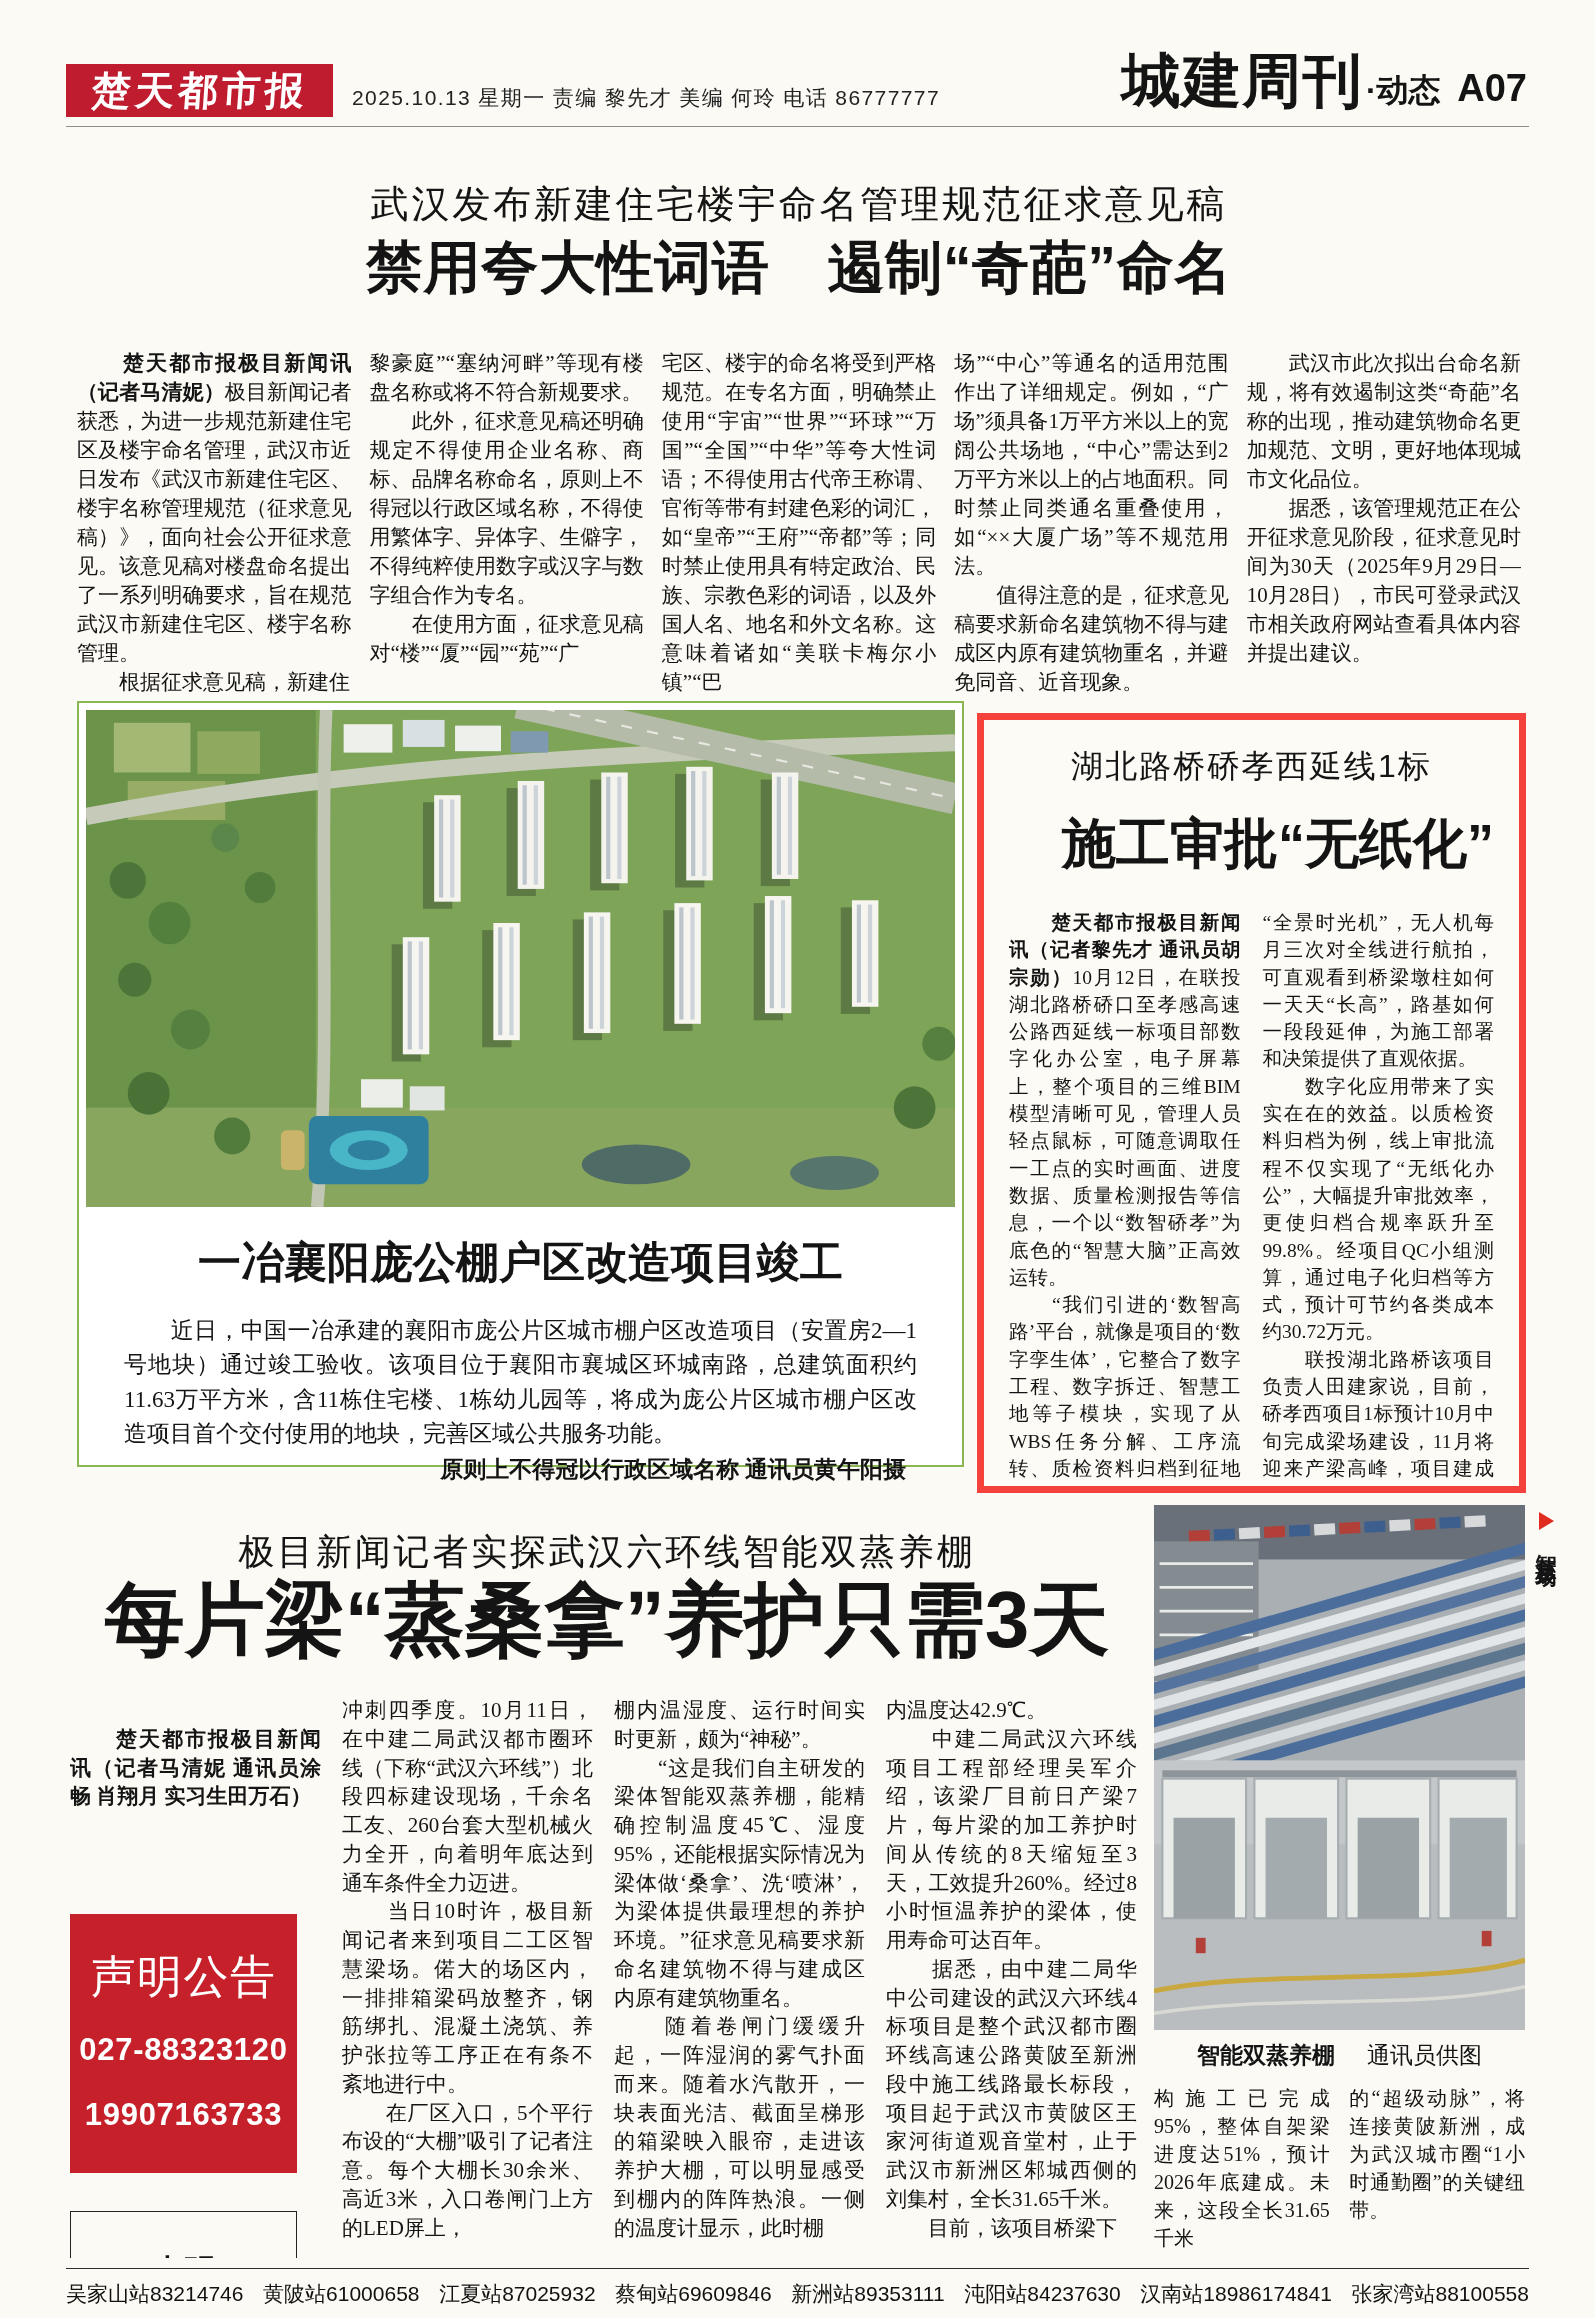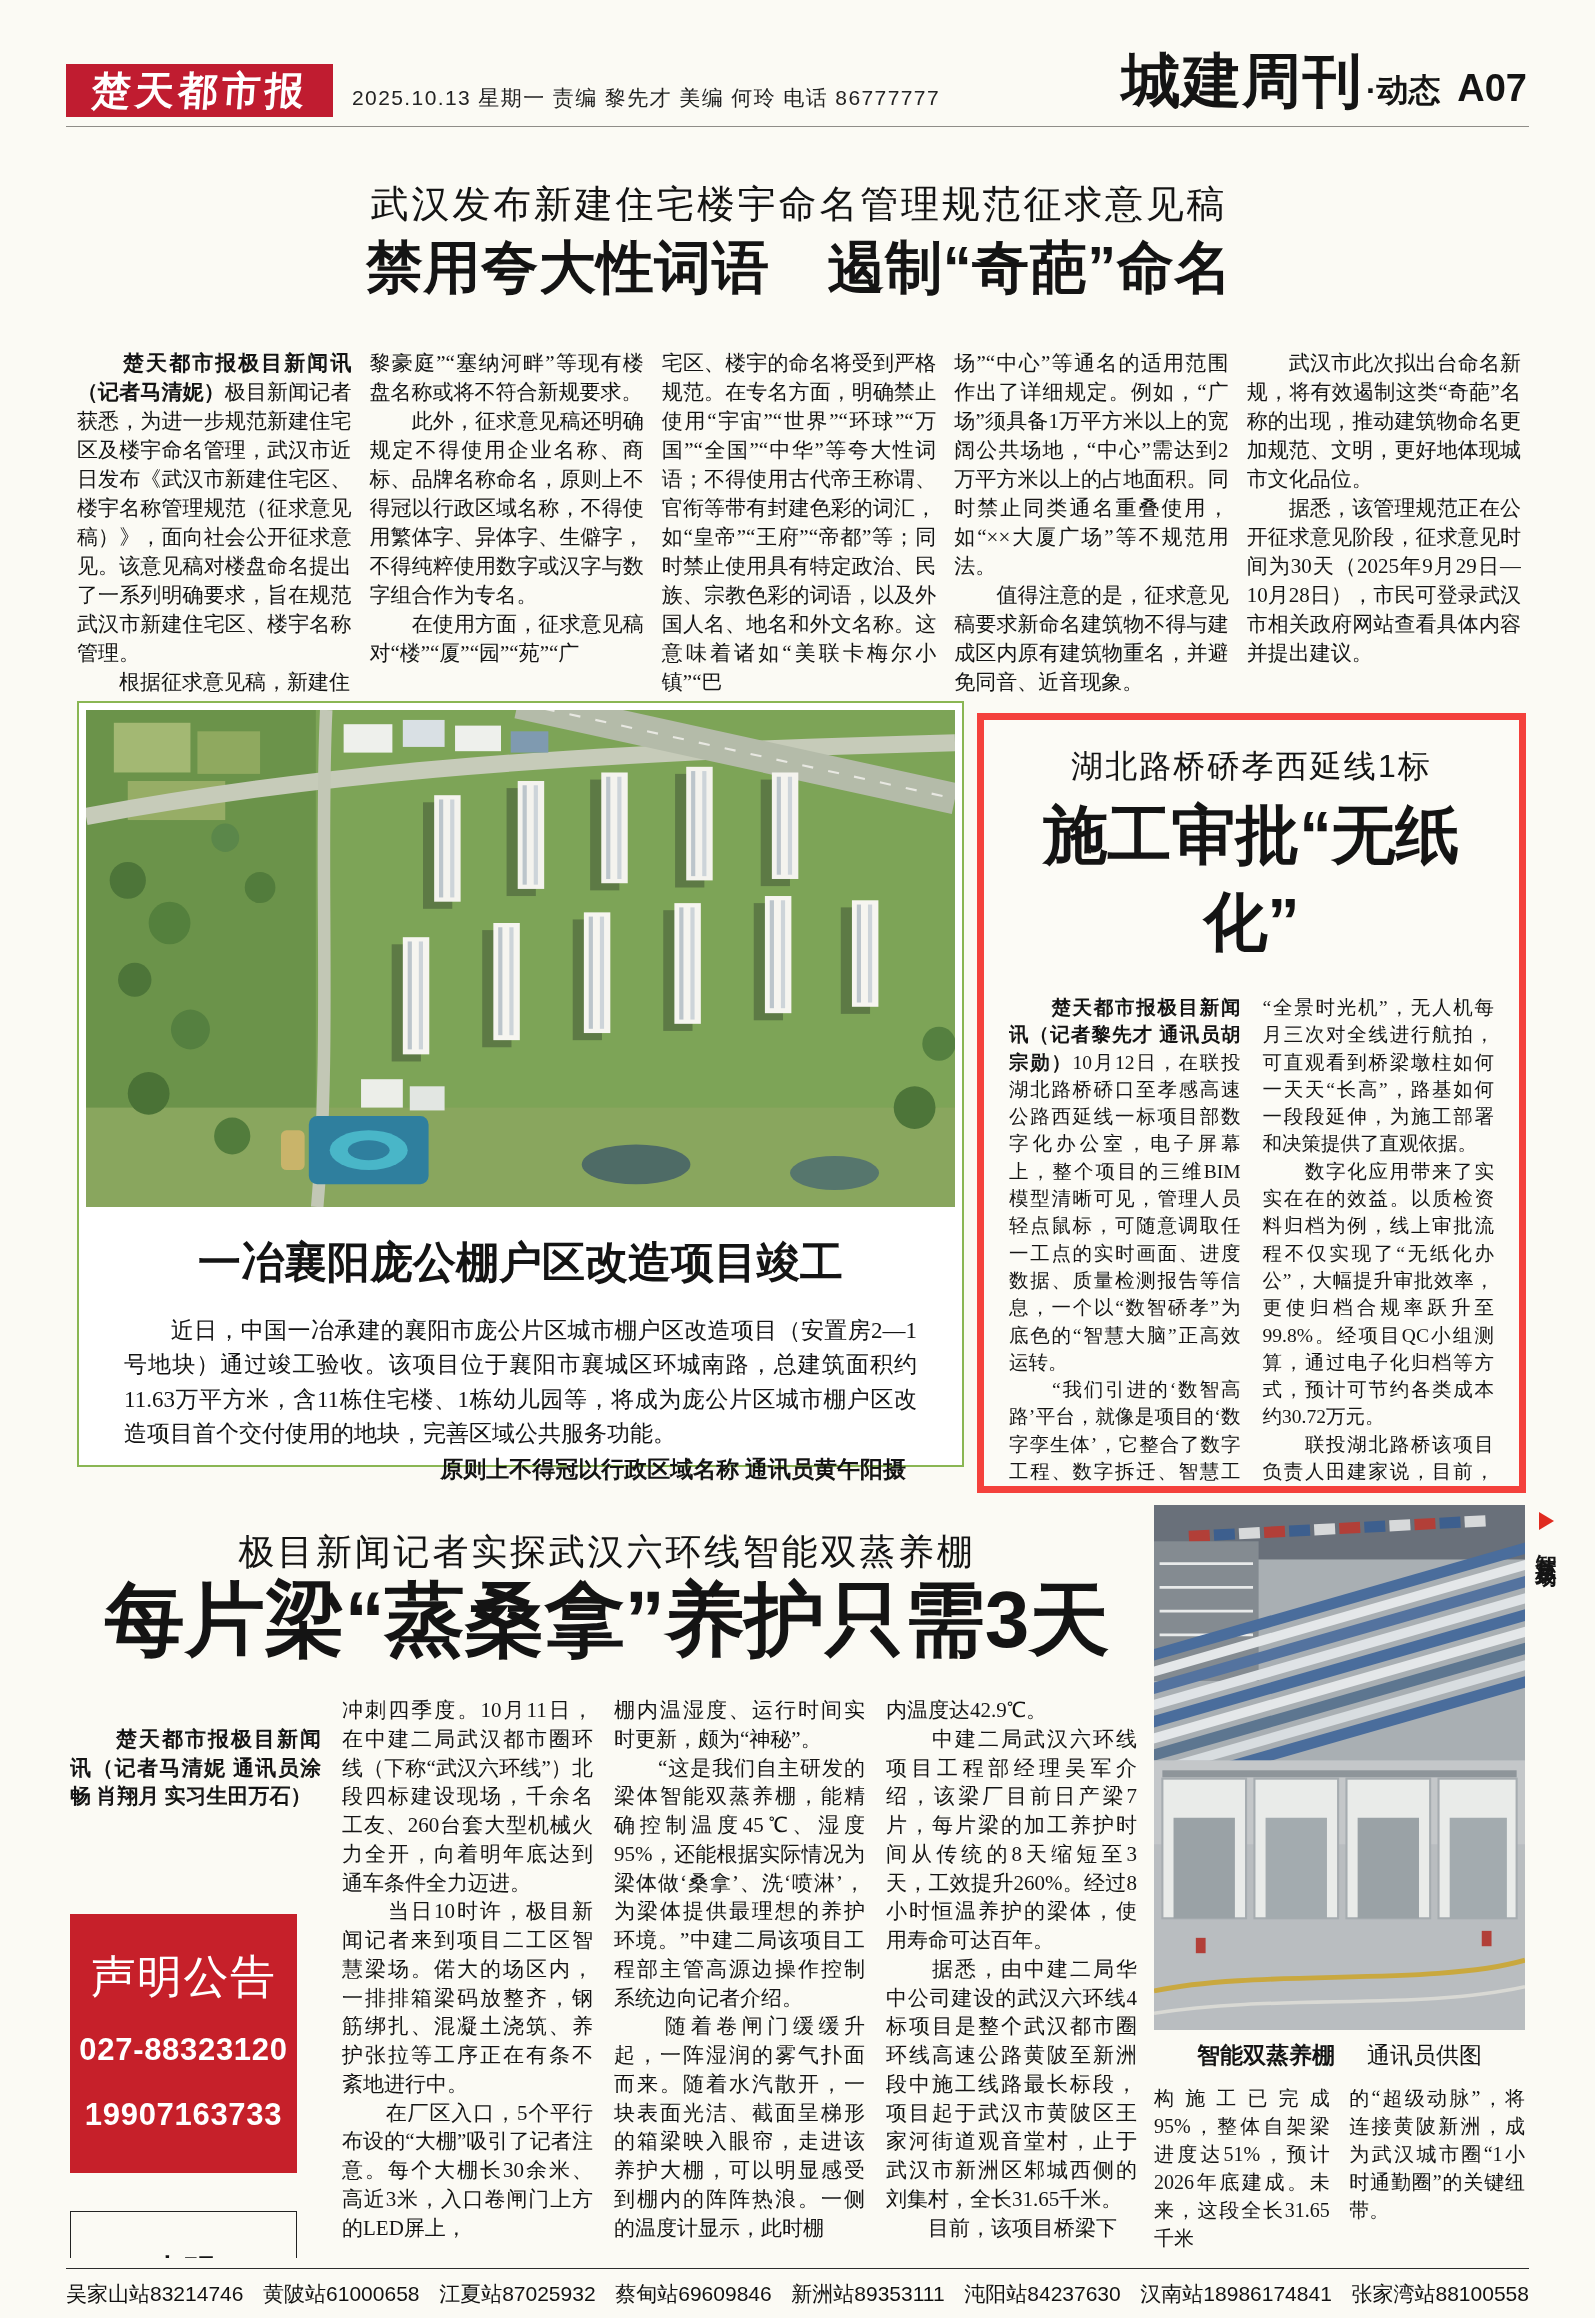--- a/index.html
+++ b/index.html
@@ -40,21 +40,21 @@
   .photo-top{width:100%;height:497px;display:block;}
   .cap-head{margin-top:26.5px;font-size:43px;font-weight:900;text-align:center;
             font-family:"Liberation Sans",sans-serif;}
   .cap-body{margin:22px 38px 0 38px;font-size:23px;line-height:1.5;text-align:justify;white-space:pre-line;}
   .cap-credit{margin:2.8px 49px 0 0;font-size:23px;font-weight:bold;text-align:right;}
 
   
   .red-box{left:977px;top:713px;width:549px;height:780px;background:#fcfbf6;
            border:7px solid #f4413c;box-sizing:border-box;padding:18px 25px;overflow:hidden;}
   .red-kicker{font-size:32px;font-weight:500;letter-spacing:2.1px;margin-top:7px;}
-  .red-headline{font-size:64px;margin-top:3px;}
+  .red-headline{font-size:54px;margin-top:19px;text-align:right;}
   .red-cols{margin-top:28px;height:572px;gap:22px;font-size:19.5px;line-height:1.4;}
 
   
   .bot-kicker{left:77px;top:1528px;width:1060px;font-size:36px;font-weight:500;letter-spacing:2.8px;}
   .bot-headline{left:77px;top:1567px;width:1060px;font-size:80px;}
   .bot-cols{left:70px;top:1696px;width:1067px;height:562px;gap:21px;
             font-size:21px;line-height:1.37;}
   .byline{font-weight:bold;white-space:pre-line;text-align:justify;}
 
   
@@ -257,21 +257,21 @@
         <div class="ad-stmt">
           <div class="ad-stmt-title">声明</div>
           
         </div>
       </div>
     </div>
     <div class="col"><span>冲刺四季度。10月11日，在中建二局武汉都市圈环线（下称“武汉六环线”）北段四标建设现场，千余名工友、260台套大型机械火力全开，向着明年底达到通车条件全力迈进。
 　　当日10时许，极目新闻记者来到项目二工区智慧梁场。偌大的场区内，一排排箱梁码放整齐，钢筋绑扎、混凝土浇筑、养护张拉等工序正在有条不紊地进行中。
 　　在厂区入口，5个平行布设的“大棚”吸引了记者注意。每个大棚长30余米、高近3米，入口卷闸门上方的LED屏上，</span></div>
     <div class="col"><span>棚内温湿度、运行时间实时更新，颇为“神秘”。
-　　“这是我们自主研发的梁体智能双蒸养棚，能精确控制温度45℃、湿度95%，还能根据实际情况为梁体做‘桑拿’、洗‘喷淋’，为梁体提供最理想的养护环境。”中建二局该项目工程部主管高源边操作控制系统边向记者介绍。
+　　“这是我们自主研发的梁体智能双蒸养棚，能精确控制温度45℃、湿度95%，还能根据实际情况为梁体做‘桑拿’、洗‘喷淋’，为梁体提供最理想的养护环境。”征求意见稿要求新命名建筑物不得与建成区内原有建筑物重名。
 　　随着卷闸门缓缓升起，一阵湿润的雾气扑面而来。随着水汽散开，一块表面光洁、截面呈梯形的箱梁映入眼帘，走进该养护大棚，可以明显感受到棚内的阵阵热浪。一侧的温度计显示，此时棚</span></div>
     <div class="col"><span>内温度达42.9℃。
 　　中建二局武汉六环线项目工程部经理吴军介绍，该梁厂目前日产梁7片，每片梁的加工养护时间从传统的8天缩短至3天，工效提升260%。经过8小时恒温养护的梁体，使用寿命可达百年。
 　　据悉，由中建二局华中公司建设的武汉六环线4标项目是整个武汉都市圈环线高速公路黄陂至新洲段中施工线路最长标段，项目起于武汉市黄陂区王家河街道观音堂村，止于武汉市新洲区邾城西侧的刘集村，全长31.65千米。
 　　目前，该项目桥梁下</span></div>
   </div>
 
   <svg class="abs photo-bot" viewBox="0 0 532 752" preserveAspectRatio="none">
     <rect width="532" height="752" fill="#a9afb3"></rect>
     <rect width="532" height="78" fill="#69707a"></rect>

